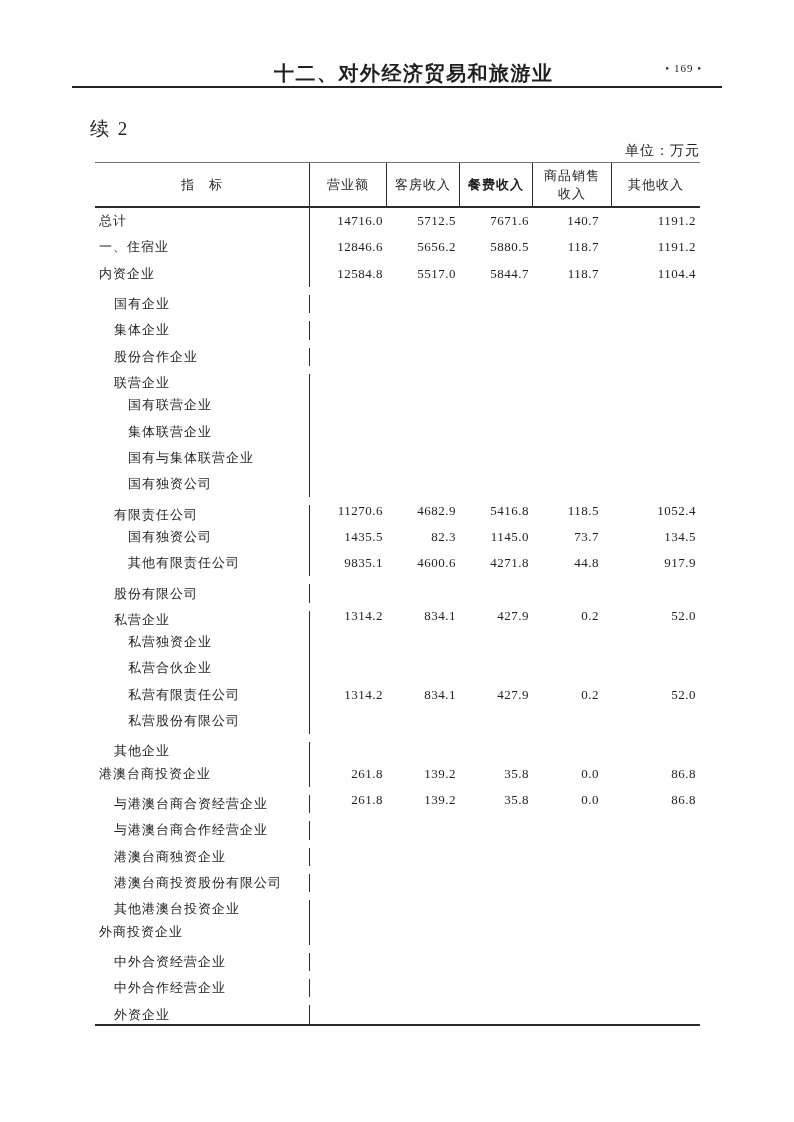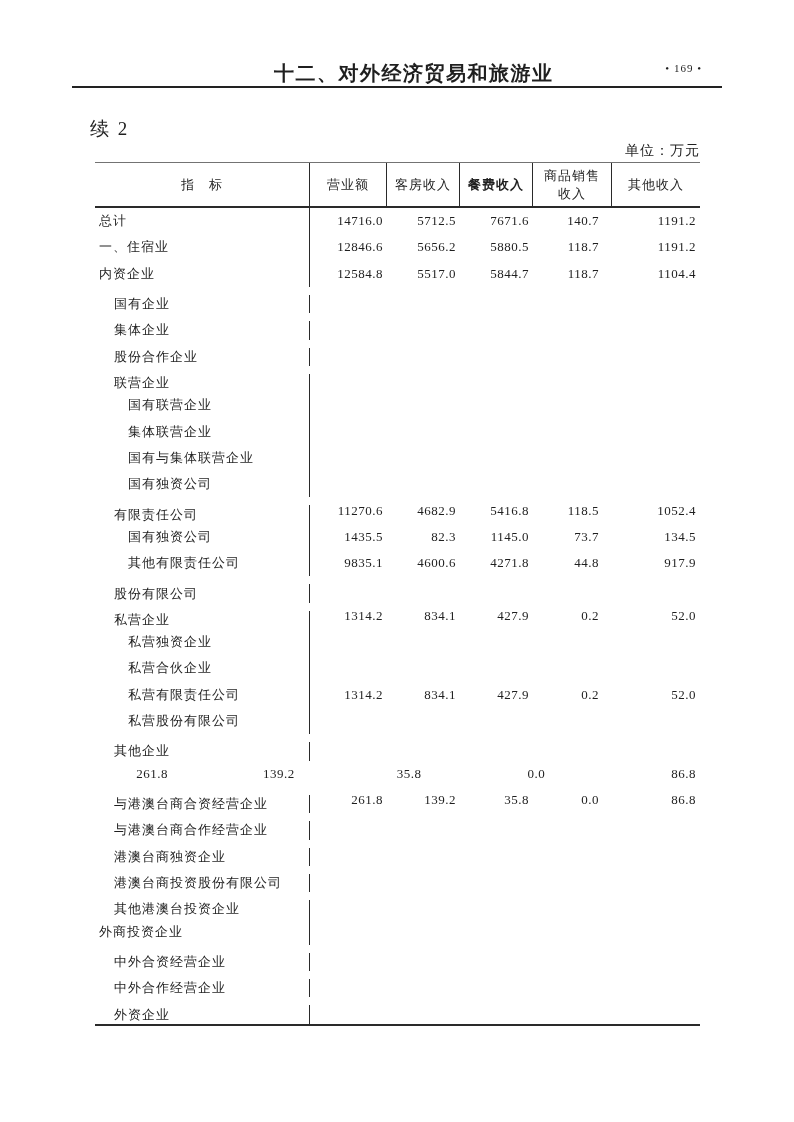--- a/index.html
+++ b/index.html
@@ -282,20 +282,21 @@
       </div>
       <div class="trow">
         <div class="tcell tlabel ind1">其他企业</div>
         <div class="tcell tval col0"></div>
         <div class="tcell tval col1"></div>
         <div class="tcell tval col2"></div>
         <div class="tcell tval col3"></div>
         <div class="tcell tval col4"></div>
       </div>
       <div class="trow">
+        <div class="tcell tlabel ind0">港澳台商投资企业</div>
         <div class="tcell tval col0">261.8</div>
         <div class="tcell tval col1">139.2</div>
         <div class="tcell tval col2">35.8</div>
         <div class="tcell tval col3">0.0</div>
         <div class="tcell tval col4">86.8</div>
       </div>
       <div class="trow">
         <div class="tcell tlabel ind1">与港澳台商合资经营企业</div>
         <div class="tcell tval col0">261.8</div>
         <div class="tcell tval col1">139.2</div>

